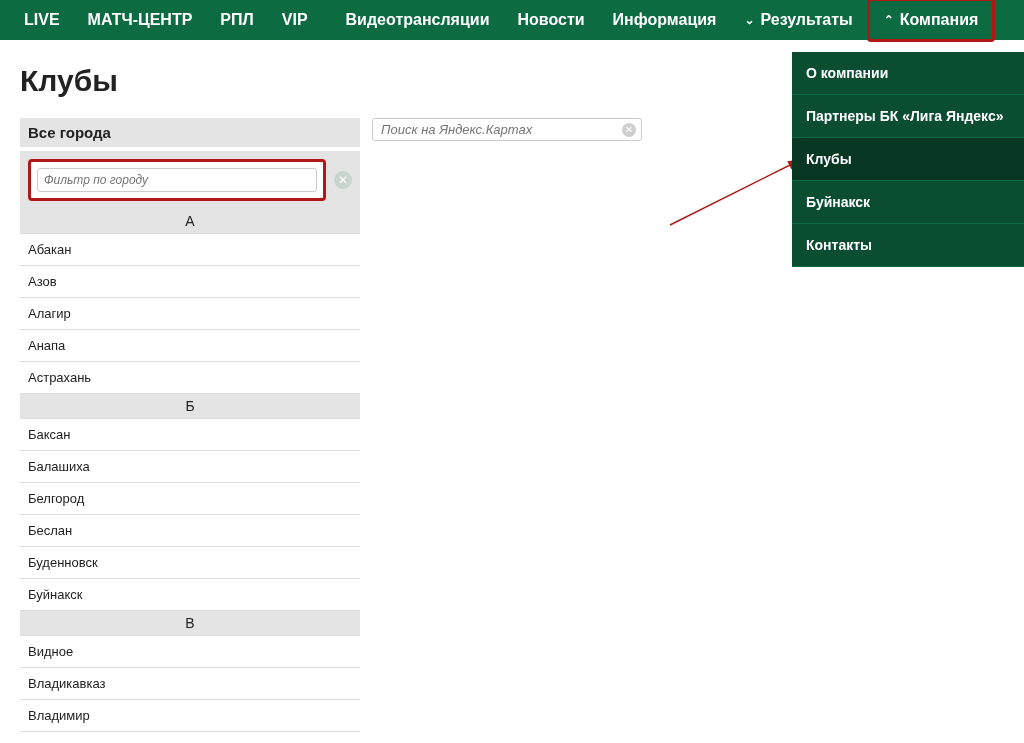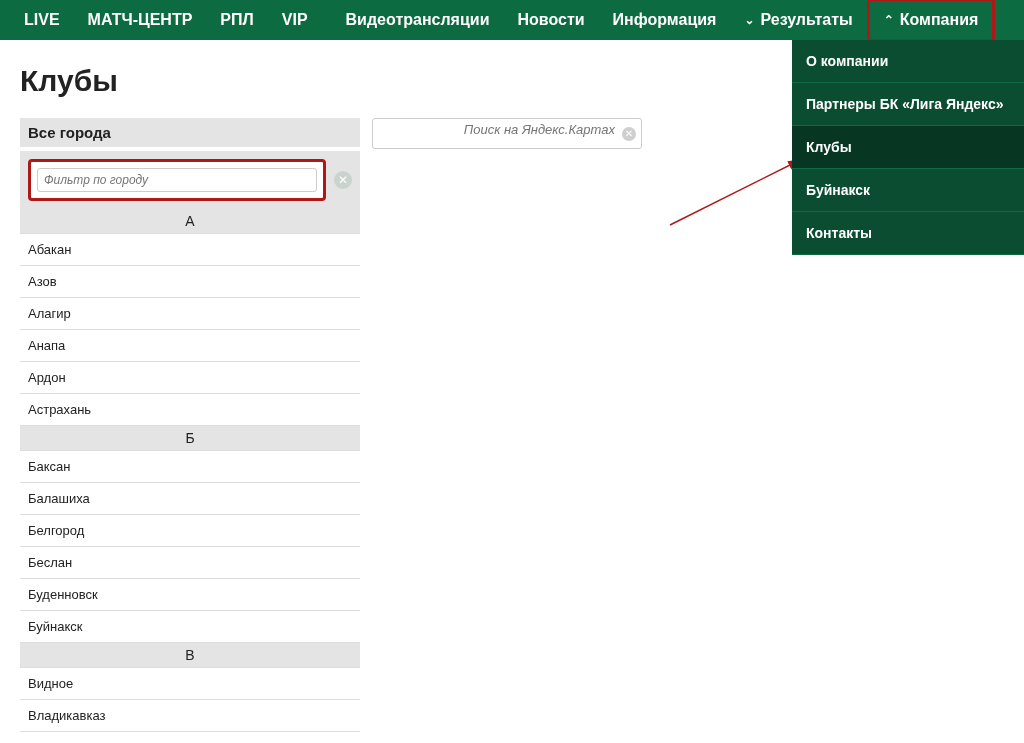--- a/index.html
+++ b/index.html
@@ -28,21 +28,21 @@
   .topnav-item.highlighted {
     border: 3px solid #b01818;
     border-radius: 4px;
     height: 44px;
     margin-top: 0;
     position: relative;
   }
   
   .dropdown {
     position: absolute;
-    top: 40px;
+    top: 52px;
     left: 792px;
     width: 232px;
     background: #0a4d31;
     z-index: 5;
   }
   .dropdown-item {
     color: #fff;
     font-size: 14px;
     font-weight: bold;
     padding: 13px 14px;
@@ -133,26 +133,25 @@
     padding: 8px 8px;
     border-bottom: 1px solid #ddd;
     cursor: pointer;
   }
   
   .map-col { flex: 1; position: relative; }
   .map-search {
     width: 270px;
     border: 1px solid #ccc;
     border-radius: 3px;
-    padding: 3px 26px 11px 8px;
+    padding: 3px 26px 3px 8px;
     font-style: italic;
     font-size: 13px;
     color: #a21caf;
     position: relative;
-    text-align: right;
   }
   .map-search-wrap { position: relative; display: inline-block; }
   .map-clear {
     position: absolute;
     right: 6px;
     top: 50%;
     transform: translateY(-50%);
     width: 14px; height: 14px;
     border-radius: 50%;
     background: #cfcfcf;
@@ -235,21 +234,20 @@
           <input class="filter-input" type="text" placeholder="Фильтр по городу" style="">
         </div>
         <div class="clear-filter">✕</div>
       </div>
       <div id="city-sections">
           <div class="letter-header">А</div>
           <div class="city-item">Абакан</div>
           <div class="city-item">Азов</div>
           <div class="city-item">Алагир</div>
           <div class="city-item">Анапа</div>
-          <div class="city-item">Ардон</div>
           <div class="city-item">Астрахань</div>
           <div class="letter-header">Б</div>
           <div class="city-item">Баксан</div>
           <div class="city-item">Балашиха</div>
           <div class="city-item">Белгород</div>
           <div class="city-item">Беслан</div>
           <div class="city-item">Буденновск</div>
           <div class="city-item">Буйнакск</div>
           <div class="letter-header">В</div>
           <div class="city-item">Видное</div>

